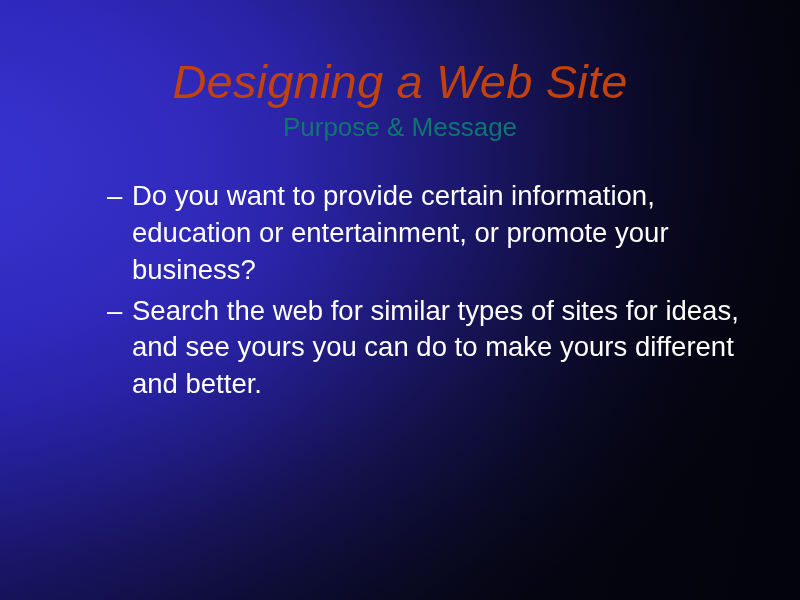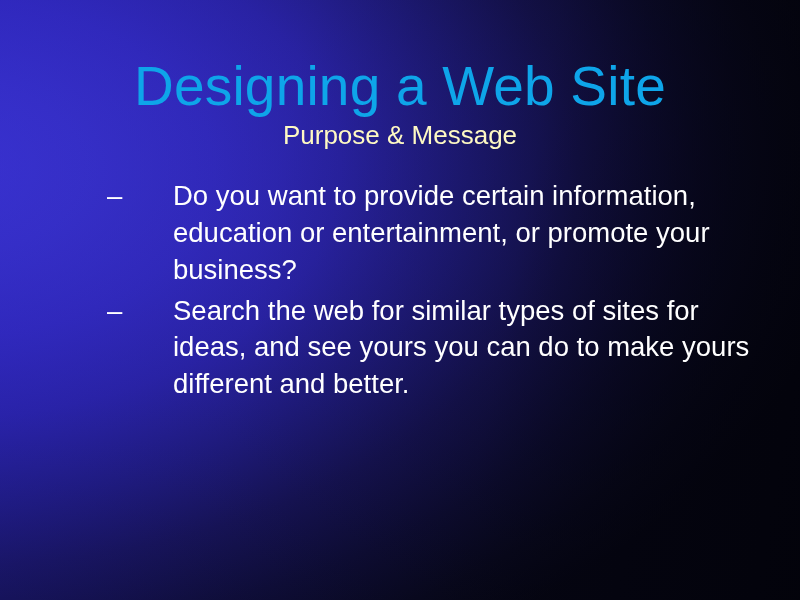--- a/index.html
+++ b/index.html
@@ -56,31 +56,32 @@
   }
 
   
   #title-block {
     top: 58px;
     left: 0;
     width: 800px;
     text-align: center;
   }
   #slide-title {
-    font-size: 55px;
+    font-size: 47px;
     line-height: 1.04;
-    color: #0ea5e9;
+    color: #c2410c;
     letter-spacing: 0.2px;
     font-weight: 400;
+    font-style: italic;
   }
   #slide-subtitle {
     margin-top: 6px;
     font-size: 26px;
     line-height: 1.1;
-    color: #fef9c3;
+    color: #0f766e;
     font-weight: 400;
   }
 
   
   #body-block {
     top: 178px;
     left: 56px;
     width: 700px;
     color: #ffffff;
   }
@@ -115,21 +116,20 @@
     position: absolute;
     left: 51px;
     top: 0;
     font-size: 27.5px;
     line-height: 1.34;
     color: #ffffff;
   }
   .bullet-l2 .btext {
     display: block;
     max-width: 612px;
-    margin-left: 41px;
   }
 
   
   #footer {
     left: 0;
     top: 578px;
     width: 800px;
     height: 26px;
     font-family: "Liberation Serif", serif;
     font-size: 17px;

